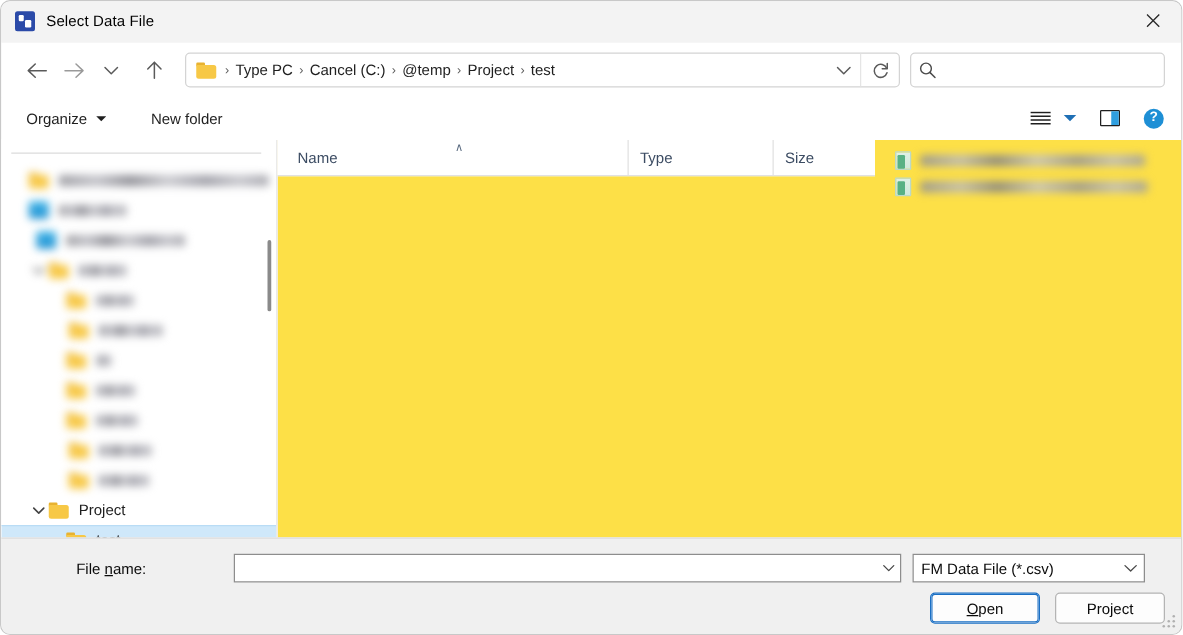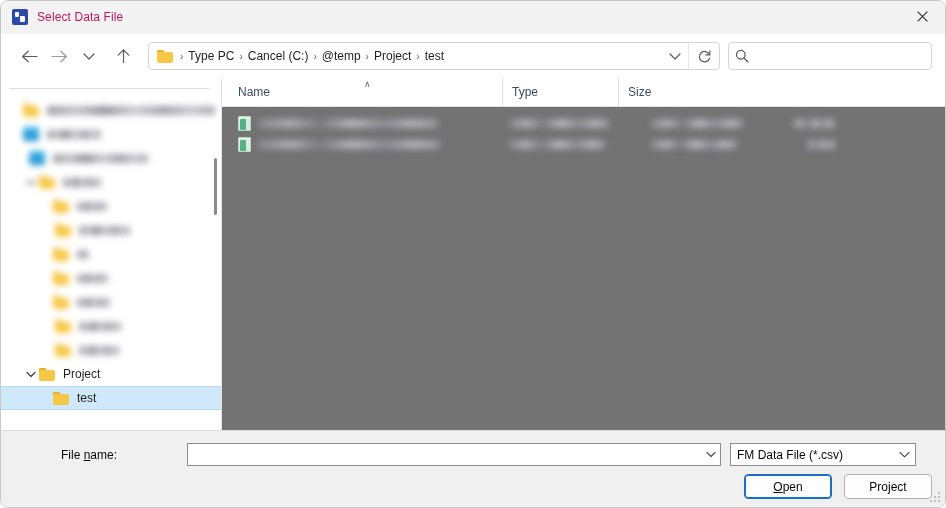--- a/index.html
+++ b/index.html
@@ -63,21 +63,21 @@
     position: absolute;
     left: 8px;
     top: 7px;
     width: 5px;
     height: 6px;
     background: #ffffff;
     border-radius: 1px;
   }
   .title-text {
     font-size: 12px;
-    color: #be185d;
+    color: #000000;
     letter-spacing: 0.1px;
   }
   .close-btn {
     position: absolute;
     right: 0;
     top: 0;
     width: 46px;
     height: 31px;
     display: flex;
     align-items: center;
@@ -368,23 +368,23 @@
     width: 3px;
     height: 57px;
     background: #8a8a8a;
     border-radius: 2px;
   }
 
   
   .list-pane {
     flex: 1 1 auto;
     display: flex;
-    flex-direction: column;
+    flex-direction: row;
     min-width: 0;
-    background: #737373;
+    background: #fde047;
   }
   .col-head {
     height: 29px;
     min-height: 29px;
     display: flex;
     align-items: center;
     border-bottom: 1px solid #e1e1e1;
     background: #ffffff;
     padding-left: 16px;
     box-sizing: border-box;
@@ -625,20 +625,43 @@
     <div class="searchbox">
       <div class="search-icon">
         <svg width="14" height="14" viewBox="0 0 14 14">
           <circle cx="5.8" cy="5.8" r="4.3" stroke="#4a4a4a" stroke-width="1.15" fill="none"></circle>
           <path d="M9.1 9.1 L13 13" stroke="#4a4a4a" stroke-width="1.15" stroke-linecap="round"></path>
         </svg>
       </div>
     </div>
   </div>
 
+  <div class="toolbar">
+    <div class="tb-item">
+      <span>Organize</span>
+      <span class="tb-caret"></span>
+    </div>
+    <div class="tb-gap"></div>
+    <div class="tb-item">
+      <span>New folder</span>
+    </div>
+    <div class="tb-spacer"></div>
+    <div class="tb-icon-btn">
+      <svg class="view-lines" width="17" height="12" viewBox="0 0 17 12">
+        <path d="M0.5 1 H16.5 M0.5 4 H16.5 M0.5 7 H16.5 M0.5 10 H16.5" stroke="#1f1f1f" stroke-width="1.2"></path>
+      </svg>
+    </div>
+    <div class="view-caret"></div>
+    <div class="tb-icon-btn">
+      <span class="pane-icon">
+          <i></i>
+        </span>
+    </div>
+    <div class="help-icon">?</div>
+  </div>
 
   <div class="content">
 
     <div class="tree-pane">
       <div class="tree-sep"></div>
 
       <div class="tree-row blur-row" style="padding-left:6px;">
         <span class="tw-chev"></span>
         <span class="folder-ico">
             <span class="tab"></span>

